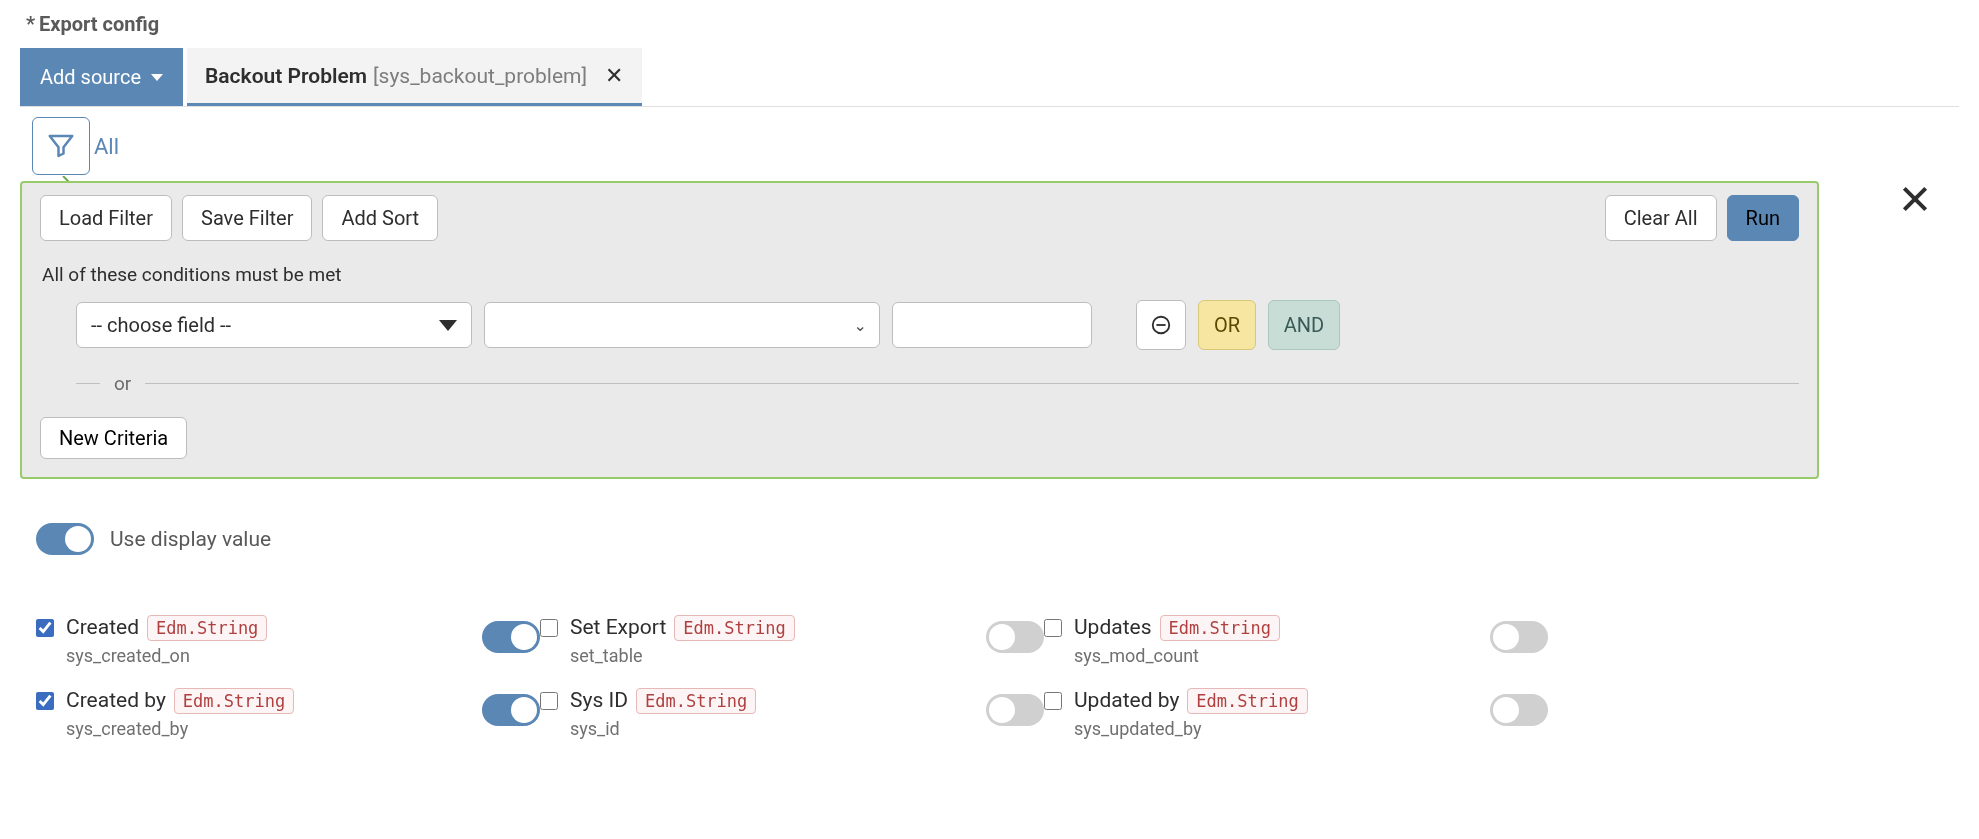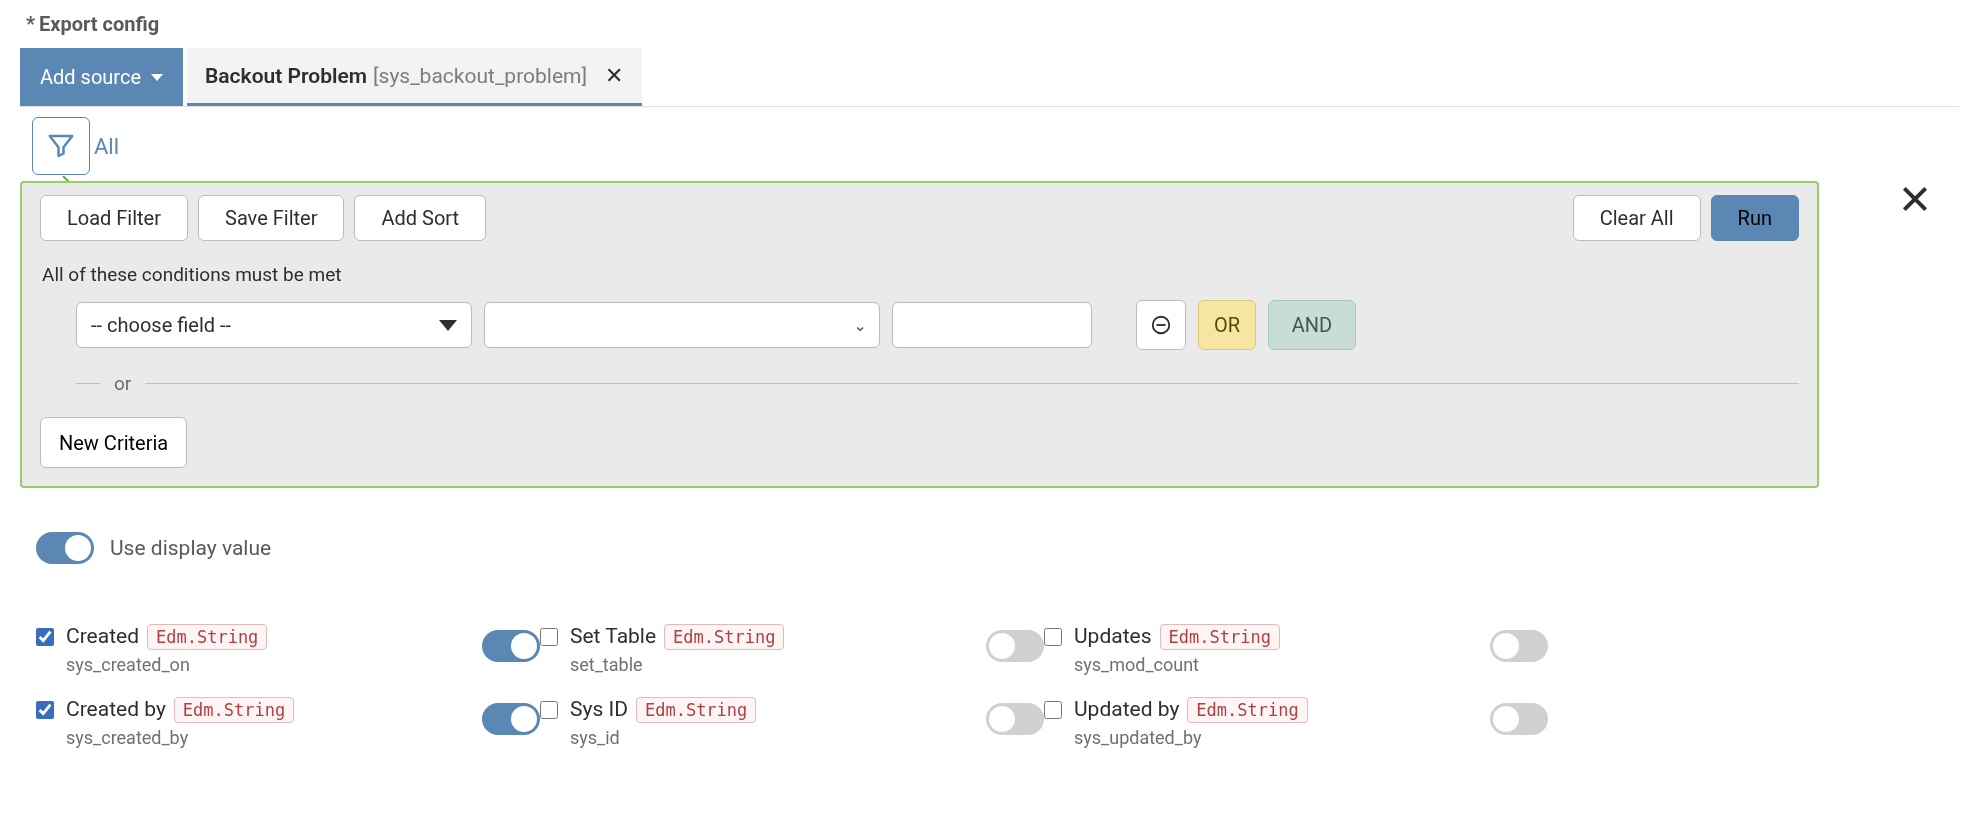--- a/index.html
+++ b/index.html
@@ -39,21 +39,21 @@
     border: 2px solid #9acb6b; border-radius: 4px; padding: 12px 18px 18px 18px;
   }
   .close-builder {
     position: absolute; right: 28px; top: 8px; cursor: pointer;
   }
   .close-builder svg { width: 32px; height: 32px; }
 
   .toolbar { display: flex; align-items: center; }
   .tb-btn {
     background: #fff; border: 1px solid #bdbdbd; border-radius: 6px;
-    height: 46px; padding: 0 26px; font-size: 20px; color: #2e2e2e; margin-right: 10px; cursor:pointer;
+    height: 46px; padding: 0 18px; font-size: 20px; color: #2e2e2e; margin-right: 10px; cursor:pointer;
   }
   .tb-spacer { flex: 1; }
   .run-btn  { background: #5b87b5; color: #000000; border-color: #5b87b5; margin-right: 0; }
 
   .cond-label { font-size: 19px; color: #2e2e2e; padding: 22px 0 14px 2px; }
 
   .cond-row { display: flex; align-items: center; padding-left: 36px; gap: 12px; }
   .field-select {
     background: #fff; border: 1px solid #bdbdbd; border-radius: 6px;
     height: 46px; width: 396px; padding: 0 14px; display:flex; align-items:center; justify-content:space-between; cursor:pointer;
@@ -69,29 +69,29 @@
     background: #fff; border: 1px solid #bdbdbd; border-radius: 6px;
     height: 46px; width: 200px; padding: 0 12px; font-size: 18px;
   }
   .cond-gap { width: 20px; }
   .rm-btn {
     background: #fff; border: 1px solid #bdbdbd; border-radius: 6px;
     width: 50px; height: 50px; display:flex;align-items:center;justify-content:center; cursor:pointer;
   }
   .rm-btn svg { width:22px; height:22px; }
   .or-chip  { background:#f7e6a2; color:#5a4a00; border:1px solid #d8c979; border-radius:6px; height:50px; width:58px; font-size:20px; cursor:pointer; }
-  .and-chip { background:#c9ddd7; color:#3a5a55; border:1px solid #a9c8c1; border-radius:6px; height:50px; width:88px; font-size:20px; cursor:pointer; }
+  .and-chip { background:#c9ddd7; color:#3a5a55; border:1px solid #a9c8c1; border-radius:6px; height:50px; width:72px; font-size:20px; cursor:pointer; }
 
   .or-sep { display:flex; align-items:center; padding: 22px 0 22px 36px; color:#6c6c6c; font-size:19px; }
   .or-sep .line-l { width: 24px; height:1px; background:#c0c0c0; margin-right:14px; }
   .or-sep .line-r { flex:1; height:1px; background:#c0c0c0; margin-left:14px; }
 
   .new-crit {
     background: #fff; border: 1px solid #bdbdbd; border-radius: 6px;
-    height: 51px; padding: 4px 18px; font-size: 20px; cursor:pointer;
+    height: 42px; padding: 4px 18px; font-size: 20px; cursor:pointer;
   }
 
   .disp-row { display:flex; align-items:center; padding: 44px 0 0 16px; }
   .toggle-lg { position: relative; width: 58px; height: 32px; border-radius: 16px; background:#5b87b5; cursor:pointer; flex-shrink:0; }
   .toggle-lg .knob { position:absolute; right:3px; top:3px; width:26px; height:26px; border-radius:50%; background:#fff; }
   .disp-label { font-size: 21px; color:#595959; margin-left: 16px; }
 
   .fields-grid { display:flex; padding: 60px 0 0 16px; gap: 0; }
   .fcol { width: 504px; }
 
@@ -227,21 +227,21 @@
           </div>
           <div class="ftoggle on">
             <div class="k"></div>
           </div>
         </div>
       </div>
     <div class="fcol" id="fcol2">
         <div class="fitem">
           <input type="checkbox" style="">
           <div class="ftexts">
-            <div><span class="flabel">Set Table</span><span class="ftype">Edm.String</span></div>
+            <div><span class="flabel">Set Export</span><span class="ftype">Edm.String</span></div>
             <div class="ffield">set_table</div>
           </div>
           <div class="ftoggle off">
             <div class="k"></div>
           </div>
         </div>
         <div class="fitem">
           <input type="checkbox" style="">
           <div class="ftexts">
             <div><span class="flabel">Sys ID</span><span class="ftype">Edm.String</span></div>

